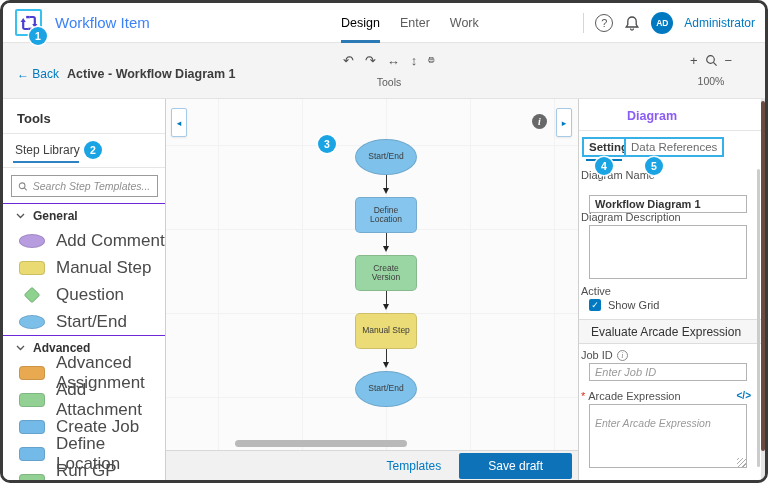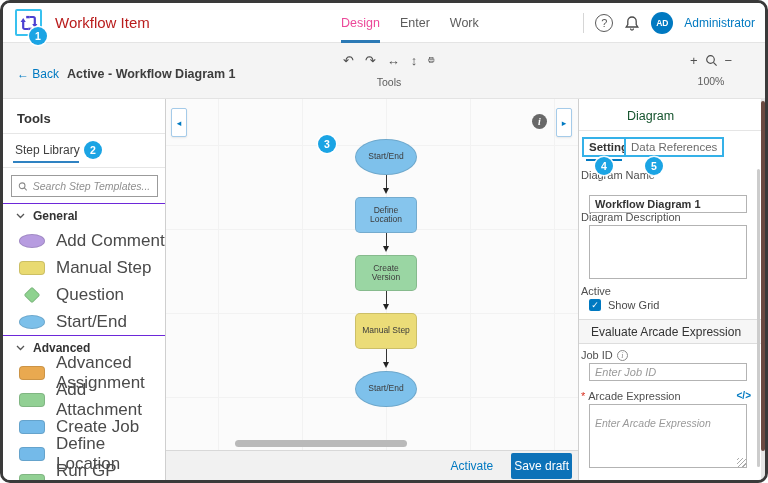--- a/index.html
+++ b/index.html
@@ -5,24 +5,24 @@
   * { margin:0; padding:0; box-sizing:border-box; }
   body { background:#ffffff; font-family:"Liberation Sans", sans-serif; }
   .window {
     position:relative; width:768px; height:483px;
     border:3px solid #3a3a3a; border-radius:10px; overflow:hidden;
     background:#fff;
   }
   
   .header { position:absolute; left:0; right:0; top:0; height:40px; background:#fff; border-bottom:1px solid #e4e4e4; }
   .logo-box { position:absolute; left:12px; top:6px; width:27px; height:27px; border:2px solid #38c1ef; border-radius:2px; display:flex; align-items:center; justify-content:center; background:#fff; }
-  .app-title { position:absolute; left:52px; top:0; height:40px; line-height:40px; font-size:15px; color:#b91c1c; }
+  .app-title { position:absolute; left:52px; top:0; height:40px; line-height:40px; font-size:15px; color:#3b82f6; }
   .nav-tabs { position:absolute; left:338px; top:0; height:40px; display:flex; gap:20px; }
   .nav-tab { position:relative; height:40px; line-height:40px; font-size:12.5px; color:#5c5c5c; cursor:pointer; }
-  .nav-tab.active { color:#ec4899; }
+  .nav-tab.active { color:#000000; }
   .nav-tab.active::after { content:""; position:absolute; left:0; right:0; bottom:0; height:3px; background:#2b79b5; }
   .hdr-right { position:absolute; right:10px; top:0; height:40px; display:flex; align-items:center; gap:11px; }
   .vdiv { width:1px; height:20px; background:#d6d6d6; }
   .help-btn { width:18px; height:18px; border:1.4px solid #5a5a5a; border-radius:50%; display:flex; align-items:center; justify-content:center; font-size:11px; color:#5a5a5a; cursor:pointer; }
   .avatar { width:22px; height:22px; border-radius:50%; background:#0079c1; color:#fff; font-size:8.5px; font-weight:bold; display:flex; align-items:center; justify-content:center; }
   .user-name { font-size:12px; color:#0079c1; cursor:pointer; }
   
   .subheader { position:absolute; left:0; right:0; top:40px; height:56px; background:#f4f4f4; border-bottom:1px solid #e3e3e3; }
   .back-link { position:absolute; left:14px; top:24px; font-size:12px; color:#0079c1; cursor:pointer; }
   .breadcrumb { position:absolute; left:64px; top:24px; font-size:12.5px; font-weight:600; color:#3d3d3d; }
@@ -66,24 +66,24 @@
   .node-ellipse { border-radius:50%; }
   .node-label { font-size:8.5px; color:#3c3c3c; line-height:1.1; padding:0 3px; }
   .arrow { height:22px; display:flex; flex-direction:column; align-items:center; }
   .a-line { flex:1; width:1px; background:#333; }
   .a-head { width:0; height:0; border:3.5px solid transparent; border-top:6px solid #222; margin-top:-1px; }
   .hscroll { position:absolute; left:2px; right:2px; bottom:3px; height:7px; }
   .hscroll-thumb { position:absolute; left:67px; width:172px; height:7px; border-radius:4px; background:#b9b9b9; cursor:pointer; }
   
   .footer { position:absolute; left:163px; top:447px; width:412px; height:30px; background:#f1f1f1; border-top:1px solid #d8d8d8; display:flex; align-items:center; justify-content:flex-end; gap:18px; padding-right:6px; }
   .activate-link { font-size:12px; color:#0079c1; cursor:pointer; }
-  .save-btn { background:#0d72b8; color:#fff; font-size:12px; border:0; padding:6px 3px; border-radius:2px; font-family:inherit; cursor:pointer; }
+  .save-btn { background:#0d72b8; color:#fff; font-size:12px; border:0; padding:6px 29px; border-radius:2px; font-family:inherit; cursor:pointer; }
   
   .right-panel { position:absolute; left:575px; right:4px; top:96px; bottom:0; background:#fff; border-left:1px solid #cfcfcf; overflow:hidden; }
-  .rp-title { position:absolute; left:12px; top:10px; font-size:12.5px; font-weight:normal; color:#14532d;padding-left:36px; }
+  .rp-title { position:absolute; left:12px; top:10px; font-size:12.5px; font-weight:bold; color:#8b5cf6;padding-left:36px; }
   .rp-title-rule { position:absolute; left:0; right:0; top:31px; height:1px; background:#e5e5e5; }
   .rp-tab { position:absolute; top:38px; border:2px solid #35b1e8; padding:2px 5px; font-size:11.5px; cursor:pointer; background:#fff; }
   .rp-tab-settings { left:3px; color:#333; font-weight:600; }
   .rp-tab-data { left:45px; color:#6b6b6b; }
   .rp-tab-underline { position:absolute; left:7px; top:60px; width:36px; height:2px; background:#0079c1; }
   .fld-label { position:absolute; left:2px; font-size:11px; color:#4f4f4f; }
   .fld-input { position:absolute; left:10px; width:158px; height:18px; border:1px solid #b3b3b3; font-size:11px; font-family:inherit; color:#333; padding:0 5px; outline:0; background:#fff; }
   .fld-input::placeholder, .fld-area::placeholder { font-style:italic; color:#9a9a9a; }
   .fld-area { position:absolute; left:10px; width:158px; border:1px solid #b3b3b3; font-size:10.5px; font-family:Liberation Sans, sans-serif; color:#333; padding:12px 5px; outline:0; resize:none; background:#fff; }
   .check-row { position:absolute; left:10px; top:200px; display:flex; align-items:center; gap:7px; cursor:pointer; }
@@ -297,21 +297,21 @@
         <div class="node node-ellipse" style="background: rgb(126, 193, 235);">
           <div class="node-label">Start/End</div>
         </div>
       </div>
     <div class="hscroll">
       <div class="hscroll-thumb"></div>
     </div>
   </div>
 
   <div class="footer">
-    <div class="activate-link">Activate</div>
+    <div class="activate-link">Templates</div>
     <button class="save-btn">Save draft</button>
   </div>
 
   <div class="right-panel">
     <div class="rp-title">Diagram</div>
     <div class="rp-title-rule"></div>
     <div class="rp-tab rp-tab-settings">Settings</div>
     <div class="rp-tab rp-tab-data">Data References</div>
     <div class="rp-tab-underline"></div>
 

